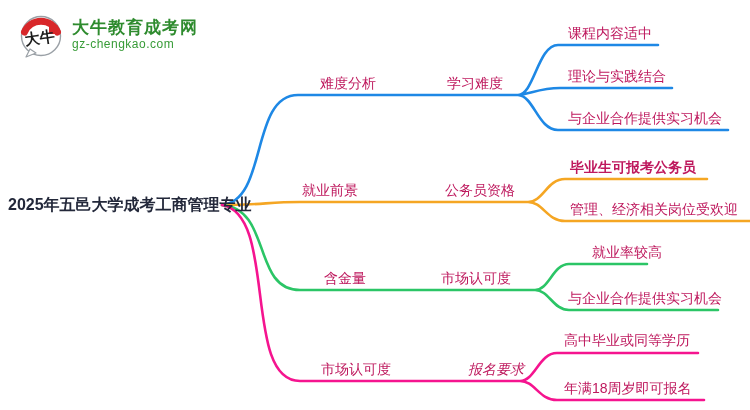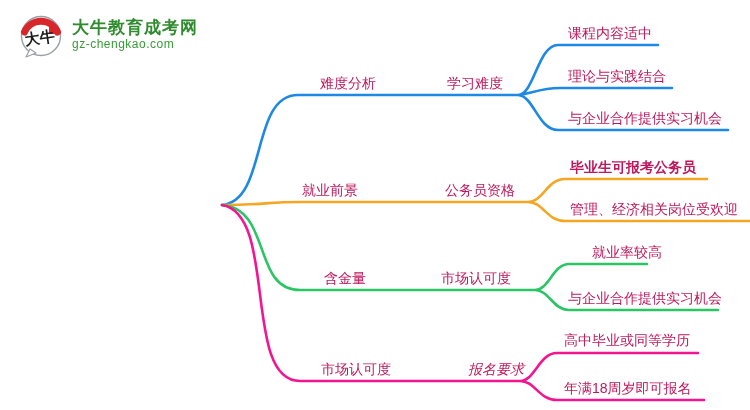--- a/index.html
+++ b/index.html
@@ -47,20 +47,21 @@
       <circle cx="25" cy="26" r="19.5" fill="#ffffff" stroke="#9aa0a6" stroke-width="1.4"></circle>
       <path d="M14 39 L10 47 L20 43 Z" fill="#ffffff" stroke="#9aa0a6" stroke-width="1.2" stroke-linejoin="round"></path>
       <path d="M8.5 22 A 18 18 0 0 1 41.5 22" fill="none" stroke="#d8272a" stroke-width="7" stroke-linecap="round"></path>
       <rect x="33" y="15" width="9" height="9" rx="1.5" fill="#d8272a"></rect>
       <text x="24" y="33" text-anchor="middle" font-size="15" font-weight="bold" fill="#1c1c1c" transform="rotate(-8 24 30)">大牛</text>
     </svg>
     <div class="logo-name">大牛教育成考网</div>
     <div class="logo-domain">gz-chengkao.com</div>
   </div>
 
+  <div class="root-label">2025年五邑大学成考工商管理专业</div>
 
   <div class="label" style="left:320px;top:74px;">难度分析</div>
   <div class="label" style="left:447px;top:74px;">学习难度</div>
   <div class="label" style="left:568px;top:24px;">课程内容适中</div>
   <div class="label" style="left:568px;top:67px;">理论与实践结合</div>
   <div class="label" style="left:568px;top:109px;">与企业合作提供实习机会</div>
 
   <div class="label" style="left:302px;top:181px;">就业前景</div>
   <div class="label" style="left:445px;top:181px;">公务员资格</div>
   <div class="label" style="left:570px;top:158px;font-weight:bold;">毕业生可报考公务员</div>

